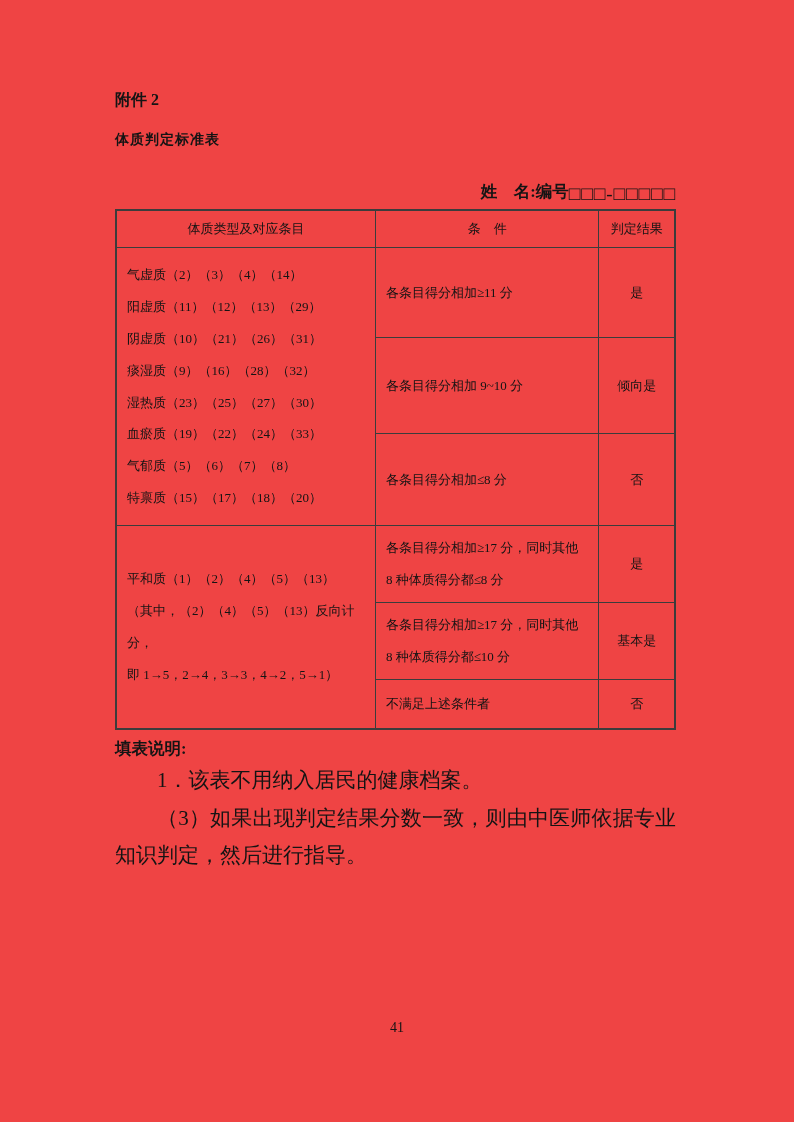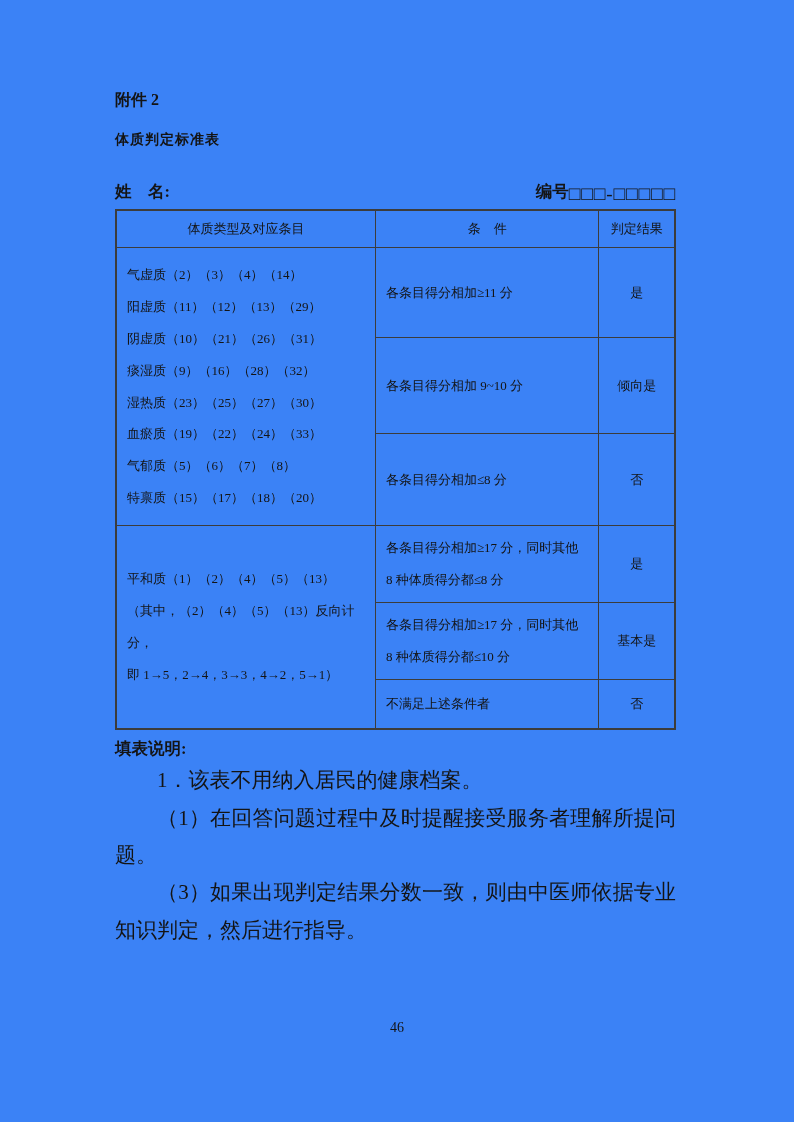--- a/index.html
+++ b/index.html
@@ -1,41 +1,41 @@
 <!DOCTYPE html>
 <html><head>
 <meta charset="utf-8">
 <style>
   html, body { margin: 0; padding: 0; background: #e8e8e8; }
   .page {
     position: relative;
     width: 794px;
     height: 1122px;
     margin: 0 auto;
-    background: #3b82f6;
+    background: #ef4444;
     font-family: "Liberation Serif", "DejaVu Serif", serif;
     color: #141414;
     overflow: hidden;
   }
   .content { padding: 90px 118px 0 115px; }
 
   .attachment-label {
     font-weight: bold;
     font-size: 16px;
   }
   .doc-title {
     text-align: left;
     font-weight: bold;
     font-size: 14px;
     margin-top: 20px;
     letter-spacing: 1px;
   }
   .name-row {
     display: flex;
-    justify-content: space-between;
+    justify-content: flex-end;
     align-items: flex-end;
     margin-top: 32px;
     font-weight: bold;
     font-size: 16.5px;
   }
   .code-group { display: flex; align-items: center; }
   .code-label { font-weight: bold; font-size: 16.5px; }
   .code-boxes {
     font-weight: normal;
     font-size: 19px;
@@ -170,21 +170,20 @@
       <tr class="rh-f">
         <td class="condition-cell thick-left">不满足上述条件者</td>
         <td class="result-cell">否</td>
       </tr>
     </tbody>
       </table>
 
     <div class="notes">
       <div class="notes-heading">填表说明:</div>
       <p>1．该表不用纳入居民的健康档案。</p>
-      <p>（1）在回答问题过程中及时提醒接受服务者理解所提问题。</p>
       <p>（3）如果出现判定结果分数一致，则由中医师依据专业知识判定，然后进行指导。</p>
 
     </div>
 
   </div>
 
-  <div class="page-number">46</div>
+  <div class="page-number">41</div>
 </div>
 
 </body></html>

